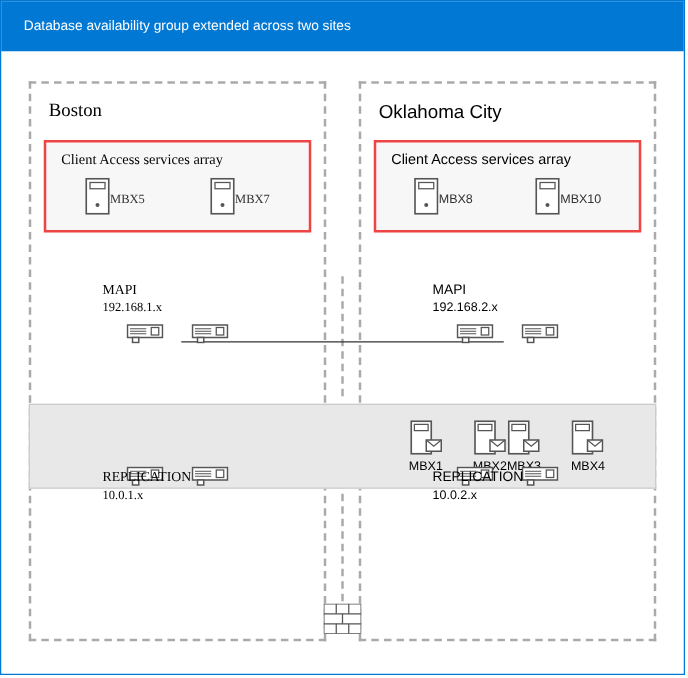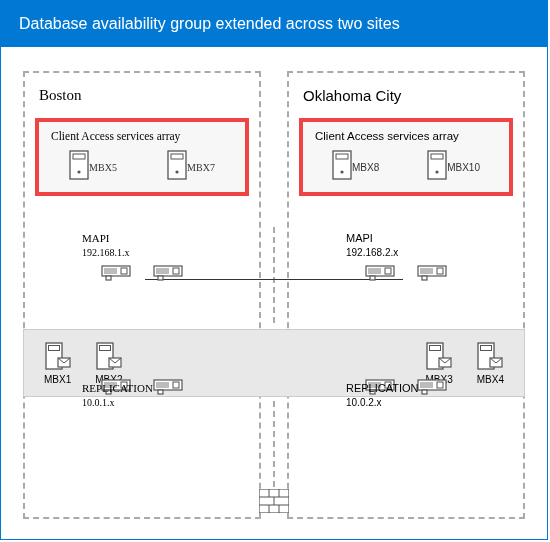--- a/index.html
+++ b/index.html
@@ -14,21 +14,21 @@
   .container {
     border: 1px solid #0078d4;
     width: 548px;
     height: 540px;
     position: relative;
   }
   .banner {
     background: #0078d4;
     color: #fff;
     padding: 14px 18px;
-    font-size: 16px;
+    font-size: 11px;
     font-weight: 400;
   }
   .content {
     position: relative;
     padding: 24px 18px 18px 18px;
     height: calc(100% - 48px);
   }
   .site {
     position: absolute;
     border: 2px dashed #aaa;
@@ -37,21 +37,21 @@
     bottom: 18px;
     padding: 10px 10px;
   }
   .site.left { left: 22px; font-family: Liberation Serif, serif; }
   .site.right { right: 22px; }
   .site-title {
     font-size: 15px;
     margin: 4px 0 14px 4px;
   }
   .cas-box {
-    border: 4px solid #ef4444;
+    border: 2px solid #ef4444;
     background: #f7f7f7;
     padding: 8px 8px 8px 8px;
   }
   .cas-title {
     font-size: 11.5px;
     margin: 0 0 8px 4px;
   }
   .server-row {
     display: flex;
     justify-content: space-around;
@@ -71,23 +71,23 @@
   }
   .mbx-band {
     position: absolute;
     left: 0; right: 0;
     top: 282px;
     height: 68px;
     margin: 0 22px;
     background: #e8e8e8;
     border: 1px solid #ccc;
     display: flex;
-    justify-content: space-between;
+    justify-content: flex-end;
     align-items: center;
-    padding: 0 20px;
+    padding: 0 40px;
     z-index: 5;
   }
   .mbx-group { display: flex; gap: 24px; }
   .mbx {
     display: flex;
     flex-direction: column;
     align-items: center;
     font-size: 10px;
   }
   .mbx .icon { width: 26px; height: 30px; margin-bottom: 2px; }

